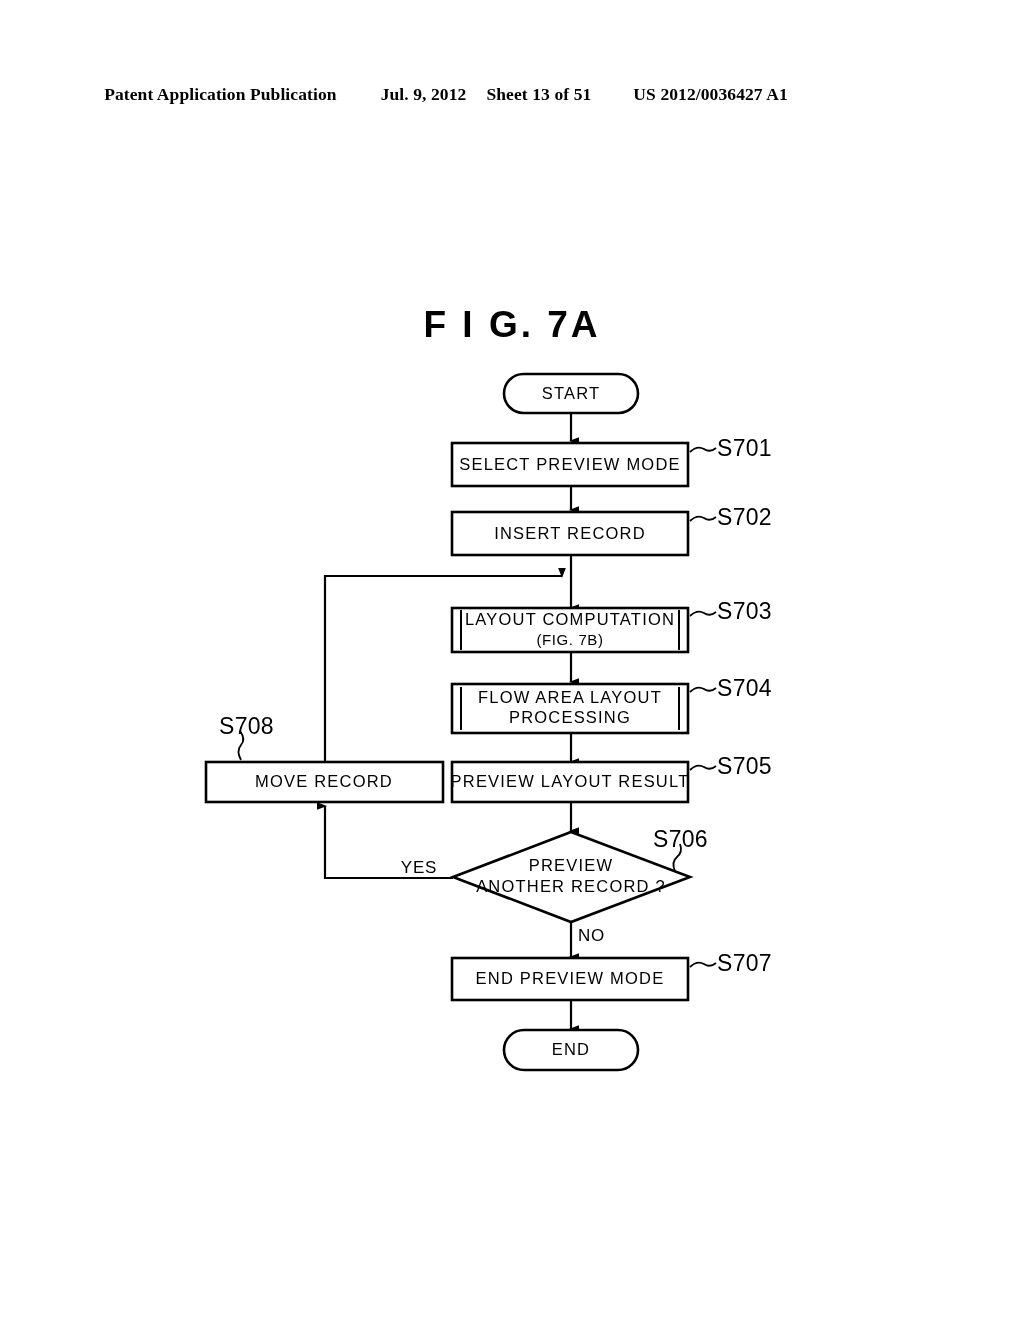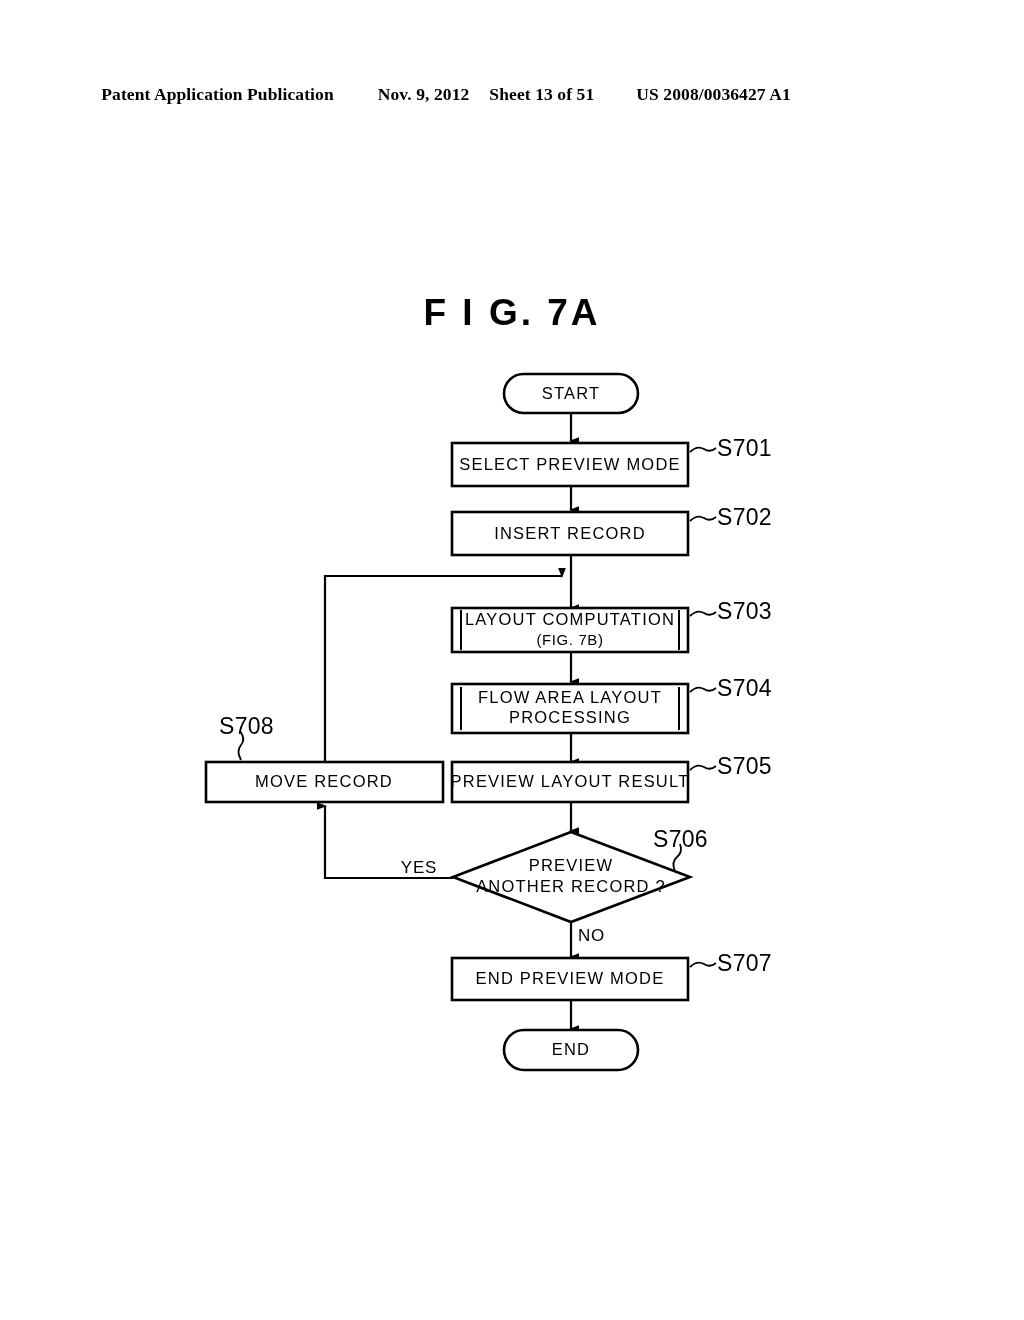--- a/index.html
+++ b/index.html
@@ -35,21 +35,21 @@
   }
   .page-header .seg-pub     { margin-right: 44px; }
   .page-header .seg-date    { margin-right: 20px; }
   .page-header .seg-sheet   { margin-right: 42px; }
   .page-header .seg-number  { }
 
   
   .fig-title {
     position: absolute;
     left: 0;
-    top: 292px;
+    top: 304px;
     width: 1024px;
     text-align: center;
     font-family: "Liberation Sans", sans-serif;
     font-weight: bold;
     font-size: 37px;
     letter-spacing: 3px;
   }
 
   
   #diagram {
@@ -113,23 +113,23 @@
     stroke: #000000;
     stroke-width: 1.8;
     fill: none;
   }
 </style>
 </head>
 <body>
 
 <div class="page-header">
   <span class="seg-pub">Patent Application Publication</span>
-  <span class="seg-date">Nov. 9, 2012</span>
+  <span class="seg-date">Jul. 9, 2012</span>
   <span class="seg-sheet">Sheet 13 of 51</span>
-  <span class="seg-number">US 2008/0036427 A1</span>
+  <span class="seg-number">US 2012/0036427 A1</span>
 </div>
 
 <div class="fig-title">F I G.  7A</div>
 
 <div id="diagram">
 <svg width="1024" height="1320" viewBox="0 0 1024 1320" xmlns="http://www.w3.org/2000/svg">
 
   <defs>
     <marker id="arrowDown" markerWidth="12" markerHeight="12" refX="5" refY="9" orient="auto" markerUnits="userSpaceOnUse">
       <path d="M5,11 L1.2,1 L8.8,1 Z" fill="#000"></path>

